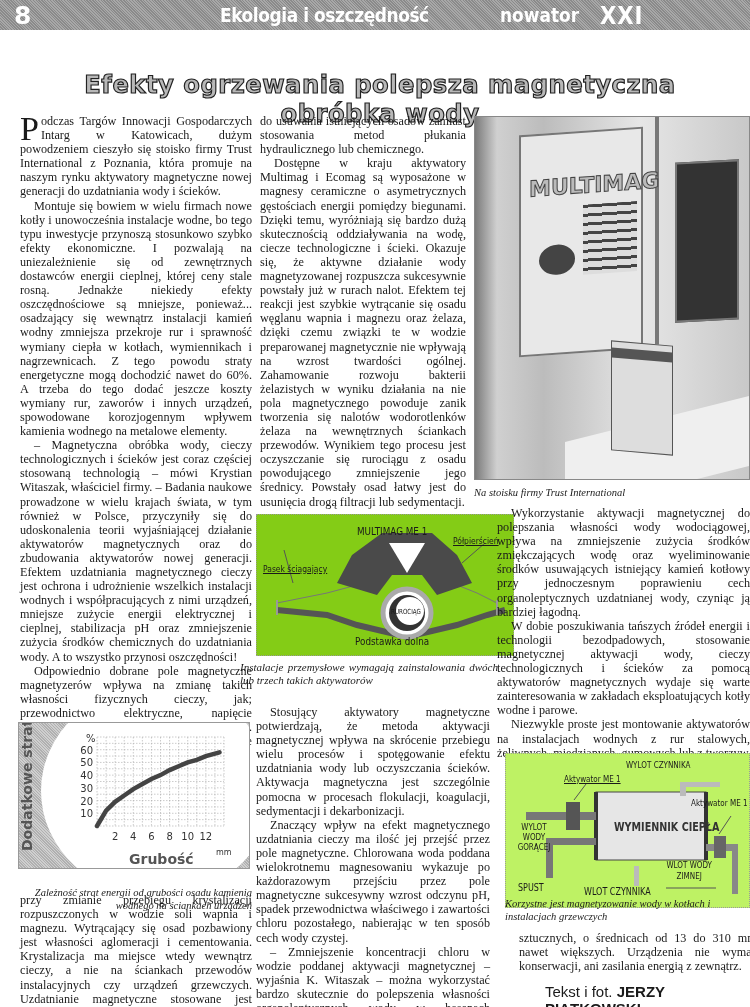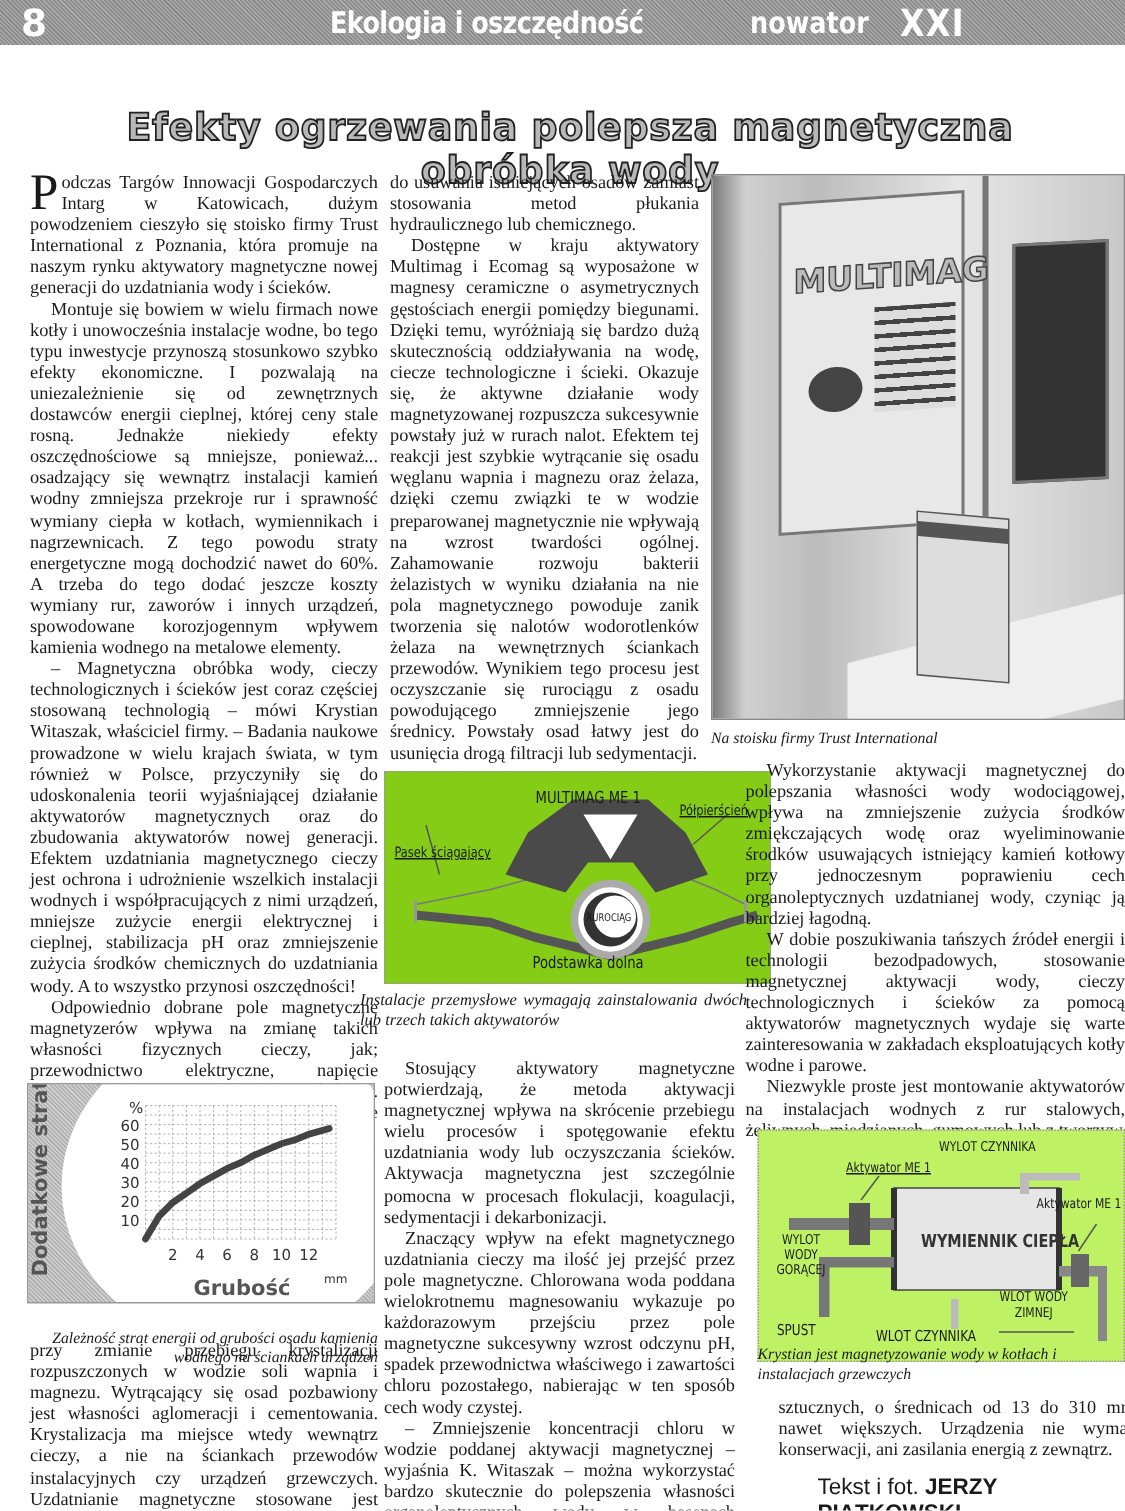--- a/index.html
+++ b/index.html
@@ -228,21 +228,21 @@
   </svg>
   <span class="lbl" style="left:120px;top:6px;">WYLOT CZYNNIKA</span>
   <span class="lbl" style="left:58px;top:20px;text-decoration:underline;">Aktywator ME 1</span>
   <span class="lbl" style="left:185px;top:44px;">Aktywator ME 1</span>
   <span class="lbl" style="left:108px;top:66px;font-size:12px;font-weight:bold;color:#333;">WYMIENNIK CIEPŁA</span>
   <span class="lbl" style="left:4px;top:68px;width:60px;white-space:normal;text-align:center;line-height:10px;">WYLOT WODY GORĄCEJ</span>
   <span class="lbl" style="left:12px;top:128px;font-size:10px;">SPUST</span>
   <span class="lbl" style="left:78px;top:132px;font-size:10px;">WLOT CZYNNIKA</span>
   <span class="lbl" style="left:160px;top:106px;width:58px;white-space:normal;text-align:center;line-height:11px;">WLOT WODY ZIMNEJ</span>
 </div>
-<div class="fig3-caption">Krystian jest magnetyzowanie wody w kotłach i instalacjach grzewczych</div>
+<div class="fig3-caption">Korzystne jest magnetyzowanie wody w kotłach i instalacjach grzewczych</div>
 
 <div class="col" id="col3b">
   <p class="noindent">sztucznych, o średnicach od 13 do 310 mm, a nawet większych. Urządzenia nie wymagają konserwacji, ani zasilania energią z zewnątrz.</p>
 </div>
 
 <div class="byline">
   <span>Tekst i fot.</span>
   <b>JERZY PIĄTKOWSKI</b>
 </div>
 

